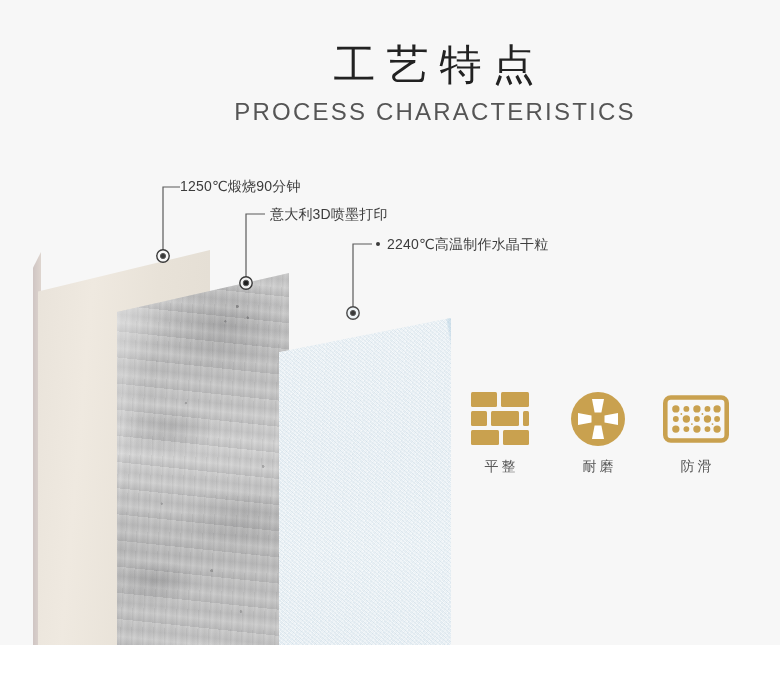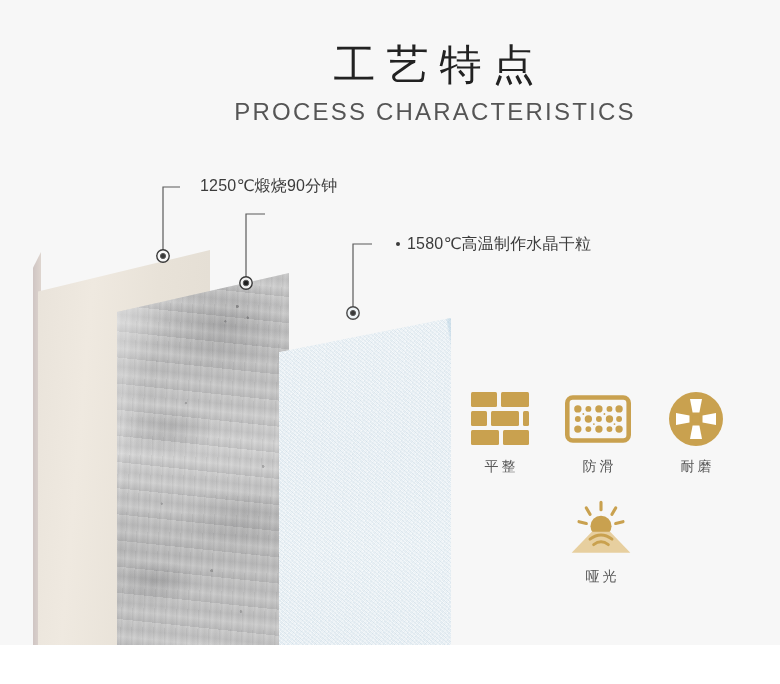--- a/index.html
+++ b/index.html
@@ -163,26 +163,25 @@
   }
 
   
   .callout-line {
     position: absolute;
     stroke: #5b5b5b;
     fill: none;
   }
   .callout-text {
     position: absolute;
-    font-size: 16px;
+    font-size: 14px;
     color: #3c3c3c;
     line-height: 20px;
     white-space: nowrap;
     letter-spacing: .2px;
-    margin-left: 20px;
   }
   .callout-text .bullet-row {
     position: relative;
     padding-left: 13px;
   }
   .callout-text .bullet-row::before {
     content: "";
     position: absolute;
     left: 2px;
     top: 8px;
@@ -256,28 +255,31 @@
   </svg>
   <div class="callout-text" style="left:180px; top:176px;">
     <div>1250℃煅烧90分钟</div>
   </div>
 
   <svg class="callout-line" style="left:233px; top:205px;" width="45" height="92">
     <path d="M13,78 L13,9 L32,9" stroke="#5b5b5b" stroke-width="1.2" fill="none"></path>
     <circle cx="13" cy="78" r="6.2" stroke="#3a3a3a" stroke-width="1.4" fill="#f2f2f2"></circle>
     <circle cx="13" cy="78" r="2.8" fill="#1f1f1f"></circle>
   </svg>
+  <div class="callout-text" style="left:270px; top:204px;">
+    <div>意大利3D喷墨打印</div>
+  </div>
 
   <svg class="callout-line" style="left:340px; top:235px;" width="45" height="92">
     <path d="M13,78 L13,9 L32,9" stroke="#5b5b5b" stroke-width="1.2" fill="none"></path>
     <circle cx="13" cy="78" r="6.2" stroke="#4a4a4a" stroke-width="1.4" fill="#eef3f6"></circle>
     <circle cx="13" cy="78" r="2.6" fill="#3a3a3a"></circle>
   </svg>
   <div class="callout-text" style="left:374px; top:234px;">
-    <div class="bullet-row">1580℃高温制作水晶干粒</div>
+    <div class="bullet-row">2240℃高温制作水晶干粒</div>
   </div>
 
   <div class="features">
 
     <div class="feat-row row-1">
 
       <div class="feat">
         <div class="feat-icon">
           <svg width="62" height="58" viewBox="0 0 62 58">
             <g fill="#c9a14f">
@@ -285,20 +287,36 @@
               <rect x="32" y="2" width="28" height="15" rx="1.5"></rect>
               <rect x="2" y="21" width="16" height="15" rx="1.5"></rect>
               <rect x="22" y="21" width="28" height="15" rx="1.5"></rect>
               <rect x="54" y="21" width="6" height="15" rx="1.5"></rect>
               <rect x="2" y="40" width="28" height="15" rx="1.5"></rect>
               <rect x="34" y="40" width="26" height="15" rx="1.5"></rect>
             </g>
           </svg>
         </div>
         <div class="feat-label">平整</div>
+      </div>
+
+      <div class="feat">
+        <div class="feat-icon">
+          <svg width="58" height="58" viewBox="0 0 58 58">
+            <circle cx="29" cy="29" r="27" fill="#c9a14f"></circle>
+            <g fill="#ffffff">
+              <path d="M23,9 h12 l-2.6,13.5 h-6.8 Z"></path>
+              <path d="M23,49 h12 l-2.6,-13.5 h-6.8 Z"></path>
+              <path d="M9,23 v12 l13.5,-2.6 v-6.8 Z"></path>
+              <path d="M49,23 v12 l-13.5,-2.6 v-6.8 Z"></path>
+            </g>
+            <rect x="25.6" y="25.6" width="6.8" height="6.8" fill="#c9a14f"></rect>
+          </svg>
+        </div>
+        <div class="feat-label">耐磨</div>
       </div>
 
       <div class="feat">
         <div class="feat-icon">
           <svg width="72" height="52" viewBox="0 0 72 52">
             <rect x="2.5" y="2.5" width="67" height="47" rx="6" ry="6" fill="none" stroke="#c9a14f" stroke-width="5"></rect>
             <g fill="#c9a14f">
               <circle cx="14" cy="15" r="4"></circle>
                 <circle cx="25.5" cy="15" r="3.2"></circle>
               <circle cx="37" cy="15" r="4"></circle>
@@ -317,57 +335,22 @@
               <circle cx="20" cy="20.5" r="1"></circle>
                 <circle cx="43" cy="20.5" r="1"></circle>
               <circle cx="31.5" cy="31.5" r="1"></circle>
                 <circle cx="54" cy="31.5" r="1"></circle>
             </g>
           </svg>
         </div>
         <div class="feat-label">防滑</div>
       </div>
 
-      <div class="feat">
-        <div class="feat-icon">
-          <svg width="58" height="58" viewBox="0 0 58 58">
-            <circle cx="29" cy="29" r="27" fill="#c9a14f"></circle>
-            <g fill="#ffffff">
-              <path d="M23,9 h12 l-2.6,13.5 h-6.8 Z"></path>
-              <path d="M23,49 h12 l-2.6,-13.5 h-6.8 Z"></path>
-              <path d="M9,23 v12 l13.5,-2.6 v-6.8 Z"></path>
-              <path d="M49,23 v12 l-13.5,-2.6 v-6.8 Z"></path>
-            </g>
-            <rect x="25.6" y="25.6" width="6.8" height="6.8" fill="#c9a14f"></rect>
-          </svg>
-        </div>
-        <div class="feat-label">耐磨</div>
-      </div>
-
     </div>
 
     <div class="feat-row row-2">
 
-      <div class="feat">
-        <div class="feat-icon">
-          <svg width="72" height="62" viewBox="0 0 72 62">
-            <g stroke="#c9a14f" stroke-width="3.4" stroke-linecap="round">
-              <line x1="36" y1="2" x2="36" y2="10"></line>
-              <line x1="20" y1="8" x2="24" y2="15"></line>
-              <line x1="52" y1="8" x2="48" y2="15"></line>
-              <line x1="12" y1="23" x2="20" y2="25"></line>
-              <line x1="60" y1="23" x2="52" y2="25"></line>
-            </g>
-            <circle cx="36" cy="28" r="11.5" fill="#c9a14f"></circle>
-            <path d="M4,57 L26,34 L36,34 L36,57 Z" fill="#e7cf9f"></path>
-            <path d="M68,57 L46,34 L36,34 L36,57 Z" fill="#e7cf9f"></path>
-            <path d="M24,42 q12,-9 24,0" fill="none" stroke="#c9a14f" stroke-width="3.2" stroke-linecap="round"></path>
-            <path d="M28,48 q8,-6 16,0" fill="none" stroke="#c9a14f" stroke-width="3.2" stroke-linecap="round"></path>
-          </svg>
-        </div>
-        <div class="feat-label">哑光</div>
-      </div>
 
 
     </div>
   </div>
 
 </div>
 
 </body></html>

